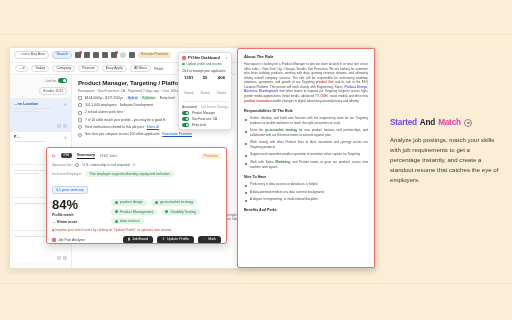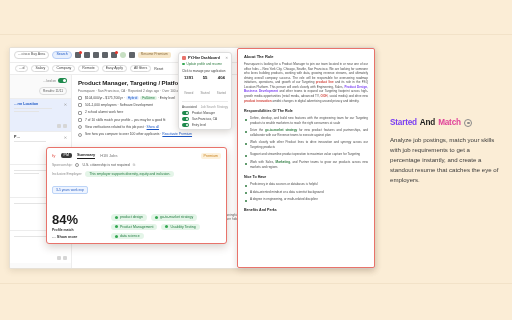--- a/index.html
+++ b/index.html
@@ -97,21 +97,21 @@
   .an-tabs { display:flex; align-items:center; gap:5px; }
   .an-logo { font-size:4px; color:#e8736b; font-weight:bold; }
   .an-chip { font-size:3.6px; background:#3a3a3a; color:#fff; border-radius:2px; padding:1px 3px; line-height:1; }
   .an-tab { font-size:4px; color:#777; }
   .an-tab.active { color:#1d1d1d; font-weight:bold; border-bottom:1.2px solid #1d1d1d; padding-bottom:1px; }
   .an-prem { margin-left:auto; font-size:3.6px; color:#c8811a; background:#fdf1dc; border-radius:2px; padding:1px 3px; }
   .an-line { display:flex; align-items:center; gap:3px; margin-top:4px; font-size:3.5px; color:#555; }
   .an-lab { color:#8a8a8a; }
   .an-green { background:#e4f5e8; color:#1f7a3e; border-radius:6px; padding:1px 4px; font-size:3.4px; }
   .an-blue { border:1px solid #bcd4f7; color:#2a60c4; background:#eef4ff; border-radius:2px; padding:1px 3px; font-size:3.3px; display:inline-block; margin-top:4px; }
-  .an-mid { display:flex; gap:19px; margin-top:18px; }
+  .an-mid { display:flex; gap:19px; margin-top:3px; }
   .an-score { font-size:13px; font-weight:bold; color:#1d1d1d; line-height:1; }
   .an-scorelab { font-size:3.4px; color:#333; font-weight:bold; margin-top:2px; }
   .an-more { font-size:3.8px; color:#333; font-weight:bold; margin-top:3px; }
   .tags { display:flex; flex-wrap:wrap; gap:3px 4px; flex:1; padding-top:1px; }
   .tag { font-size:3.5px; color:#1f7a3e; background:#e4f5e8; border-radius:6px; padding:1px 4px; display:flex; align-items:center; gap:2px; line-height:1.2; }
   .tag .td { width:3px; height:3px; background:#34a853; border-radius:50%; flex:0 0 auto; }
   .an-note { font-size:3.2px; color:#b4433a; margin-top:4px; }
   .an-foot { display:flex; align-items:center; gap:4px; margin-top:4px; }
   .an-brand { font-size:3.4px; color:#444; display:flex; align-items:center; gap:2px; }
   .an-brand .bd { width:4px; height:4px; background:#e8736b; border-radius:1px; }

